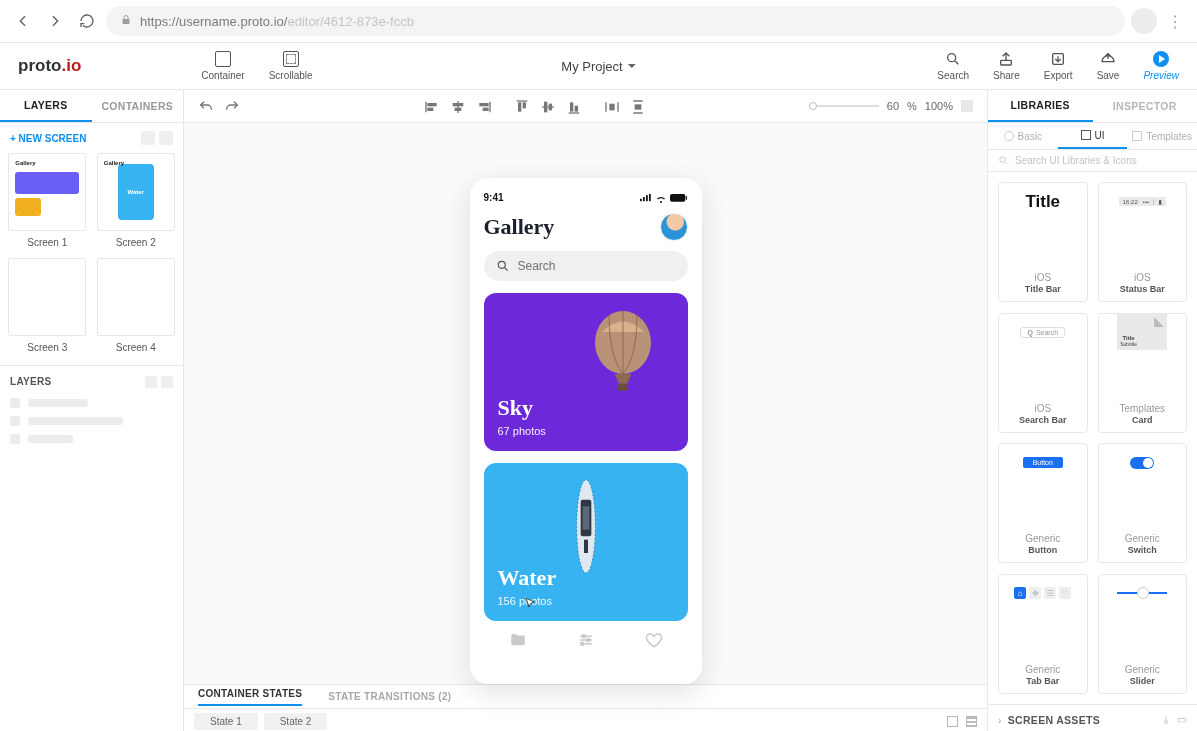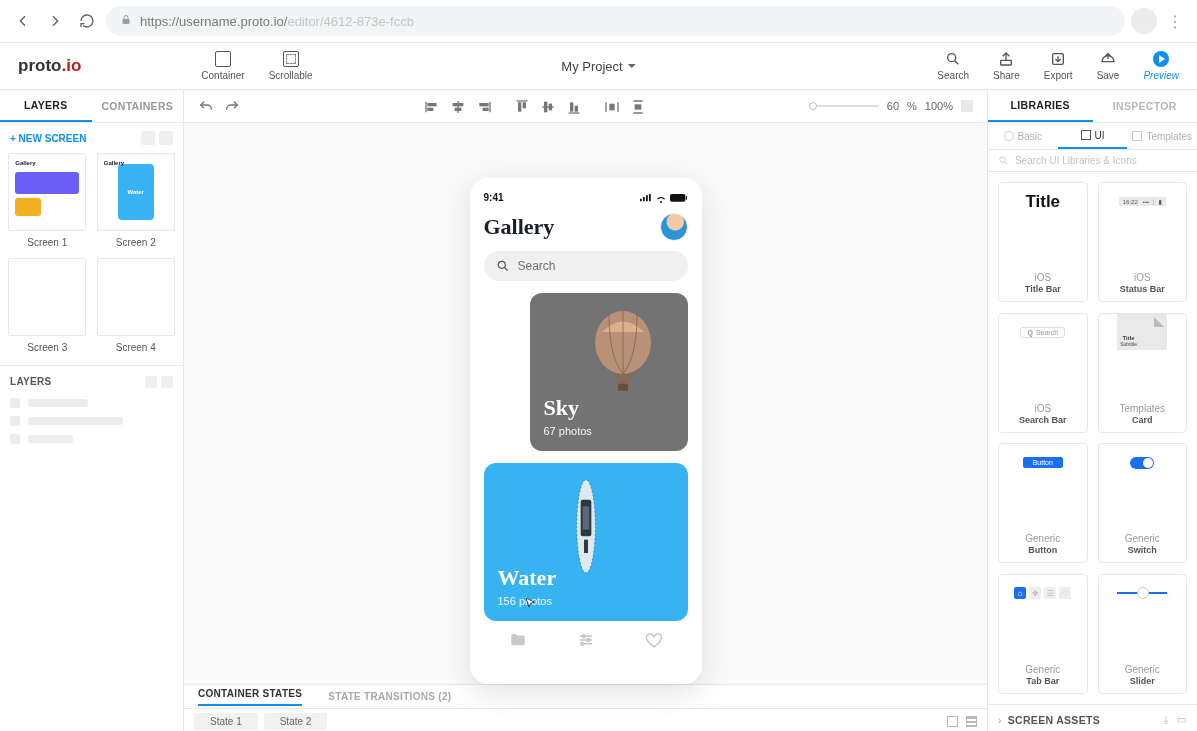--- a/index.html
+++ b/index.html
@@ -87,21 +87,21 @@
   .cview { flex:1; display:flex; align-items:flex-end; justify-content:center; padding-top:30px;}
   .phone { width:232px; height:506px; background:#fff; border-radius:18px; box-shadow:0 8px 30px rgba(0,0,0,0.12); padding:14px 14px 0; position:relative;}
   .status-row { display:flex; justify-content:space-between; font-size:10px; font-weight:700; color:#111; }
   .status-icons { display:flex; gap:3px; align-items:center;}
   .svgi { width:12px; height:10px; display:inline-block;}
   .ghdr { display:flex; justify-content:space-between; align-items:center; margin-top:10px;}
   .ghdr h1{ font-size:22px; font-weight:800; margin:0; color:var(--dark); font-family: Georgia, serif;}
   .pavatar { width:28px; height:28px; border-radius:50%; background: radial-gradient(circle at 55% 30%, #f3c9a5 0 35%, #2b94d8 40% 100%); border:1px solid #eee;}
   .searchbox { background:#f0f0f0; border-radius:18px; height:30px; margin-top:10px; display:flex; align-items:center; gap:8px; padding:0 12px; color:#707070; font-size:12px;}
   .card { border-radius:12px; overflow:hidden; margin-top:12px; height:158px; padding:14px; color:#fff; display:flex; flex-direction:column; justify-content:flex-end; position:relative;}
-  .card.sky { background:#737373;margin-left:46px;}
+  .card.sky { background:#6d28d9;}
   .card.water { background:#36b3f0;}
   .card h2 { margin:0; font-size:22px; font-weight:800; font-family:Georgia,serif;}
   .card p { margin:4px 0 0; font-size:11px; opacity:0.92;}
   .balloon { position:absolute; right:30px; top:18px; width:70px;}
   .boat { position:absolute; left:50%; top:10px; transform:translateX(-50%); width:40px;}
   .card.water .cursor-icon { position: absolute; left: 40px; bottom: 12px; width: 12px; height: 12px; pointer-events: none; }
   .bottom-nav { display:flex; justify-content:space-around; padding:10px 0 6px; color:#c9c9c9;}
   .bottom-nav .bi { font-size:18px;}
 
   

